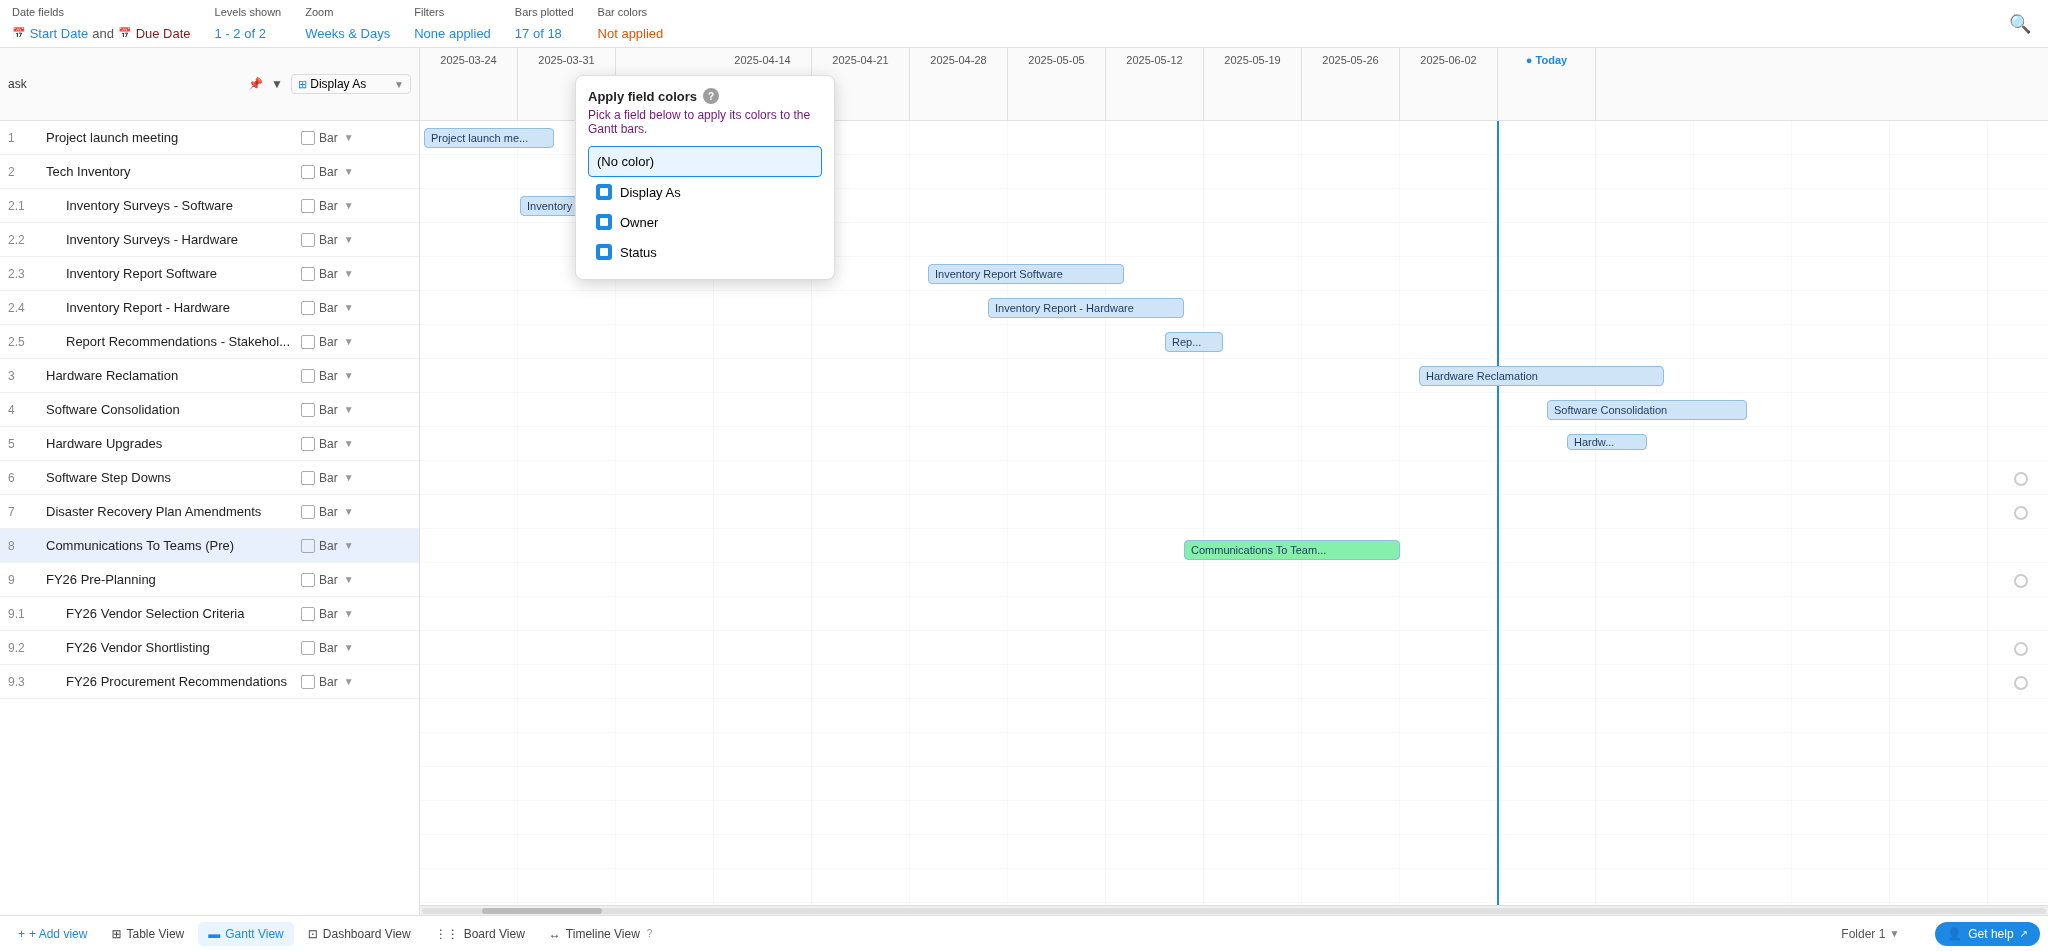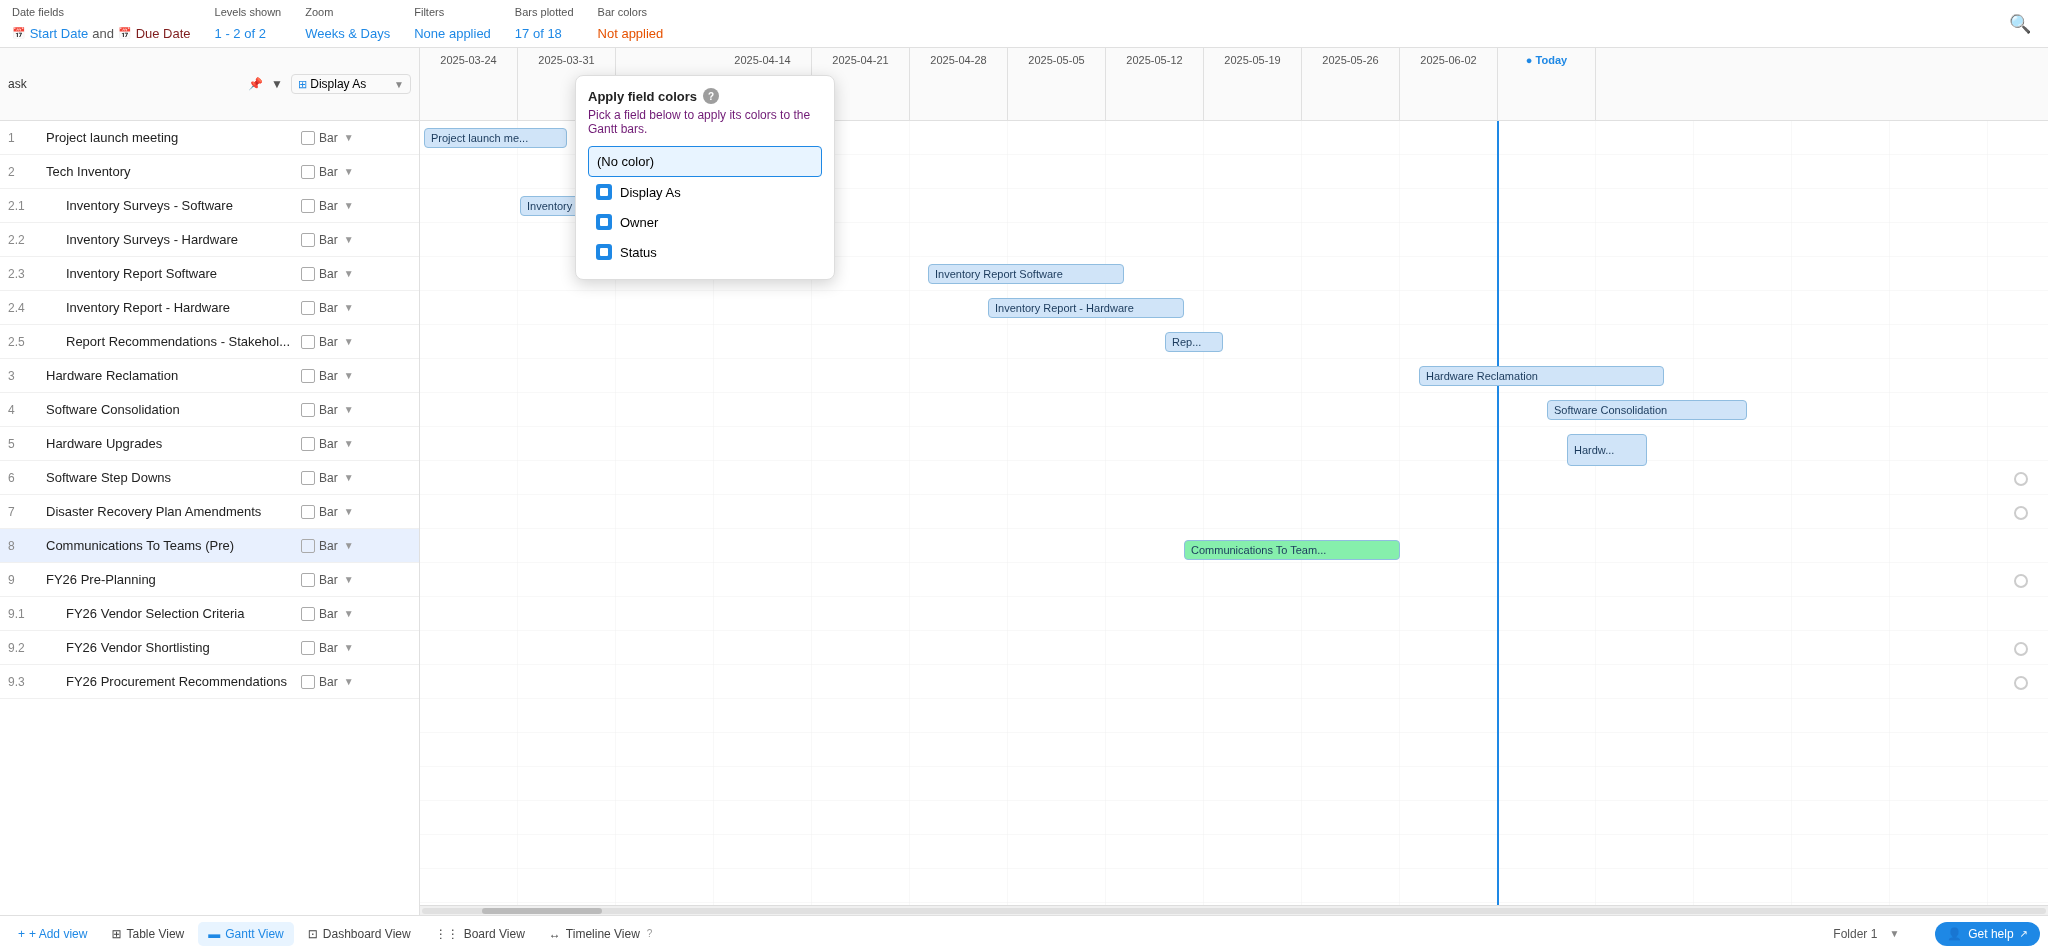--- a/index.html
+++ b/index.html
@@ -92,21 +92,21 @@
       border: none; background: transparent;
     }
     .tab-btn.active { background: #e8f4ff; color: #1e88e5; }
     .add-view-btn {
       display: flex; align-items: center; gap: 4px; padding: 5px 10px;
       border-radius: 5px; cursor: pointer; font-size: 12px; color: #1e88e5;
       border: none; background: transparent;
     }
     .folder-label {
       margin-left: auto; font-size: 12px; color: #555;
-      display: flex; align-items: center; gap: 12px; text-align: right;
+      display: flex; align-items: center; gap: 4px; text-align: right;
     }
     .help-btn {
       margin-left: auto; background: #1e88e5; color: white; border: none;
       border-radius: 20px; padding: 5px 12px; font-size: 12px; cursor: pointer;
       display: flex; align-items: center; gap: 6px;
     }
 
     .date-col-width { min-width: 98px; width: 98px; }
   </style>
 </head>
@@ -360,37 +360,37 @@
           <pattern id="rowPattern" x="0" y="0" width="1000" height="34" patternUnits="userSpaceOnUse">
             <line x1="0" y1="34" x2="10000" y2="34" stroke="#f0f0f0" stroke-width="1"></line>
           </pattern>
         </defs>
         <rect width="100%" height="100%" fill="url(#colPattern)"></rect>
         <rect width="100%" height="100%" fill="url(#rowPattern)"></rect>
 
         <line x1="1078" y1="0" x2="1078" y2="100%" stroke="#1e88e5" stroke-width="2"></line>
       </svg>
 
-      <div style="position:absolute;top:7px;left:4px;height:20px;width:143px;" class="gantt-bar">Project launch me...</div>
+      <div style="position:absolute;top:7px;left:4px;height:20px;width:130px;" class="gantt-bar">Project launch me...</div>
 
       <div style="position:absolute;top:75px;left:100px;height:20px;width:118px;" class="gantt-bar">Inventory Surveys -...</div>
 
       <div style="position:absolute;top:109px;left:200px;height:20px;width:30px;background:#e8f4ff;border:1px solid #b0d0f0;border-radius:4px;"></div>
 
       <div style="position:absolute;top:143px;left:508px;height:20px;width:196px;" class="gantt-bar">Inventory Report Software</div>
 
       <div style="position:absolute;top:177px;left:568px;height:20px;width:196px;" class="gantt-bar">Inventory Report - Hardware</div>
 
       <div style="position:absolute;top:211px;left:745px;height:20px;width:58px;" class="gantt-bar">Rep...</div>
 
       <div style="position:absolute;top:245px;left:999px;height:20px;width:245px;" class="gantt-bar">Hardware Reclamation</div>
 
       <div style="position:absolute;top:279px;left:1127px;height:20px;width:200px;" class="gantt-bar">Software Consolidation</div>
 
-      <div style="position:absolute;top:313px;left:1147px;height:32px;width:80px;" class="gantt-bar">Hardw...</div>
+      <div style="position:absolute;top:313px;left:1147px;height:16px;width:80px;" class="gantt-bar">Hardw...</div>
 
       <div style="position:absolute;top:351px;right:20px;width:14px;height:14px;border:2px solid #ccc;border-radius:50%;"></div>
 
       <div style="position:absolute;top:385px;right:20px;width:14px;height:14px;border:2px solid #ccc;border-radius:50%;"></div>
 
       <div style="position:absolute;top:419px;left:764px;height:20px;width:216px;background:#86efac;border:1px solid #90bde0;" class="gantt-bar">Communications To Team...</div>
 
       <div style="position:absolute;top:453px;right:20px;width:14px;height:14px;border:2px solid #ccc;border-radius:50%;"></div>
 
       <div style="position:absolute;top:521px;right:20px;width:14px;height:14px;border:2px solid #ccc;border-radius:50%;"></div>

